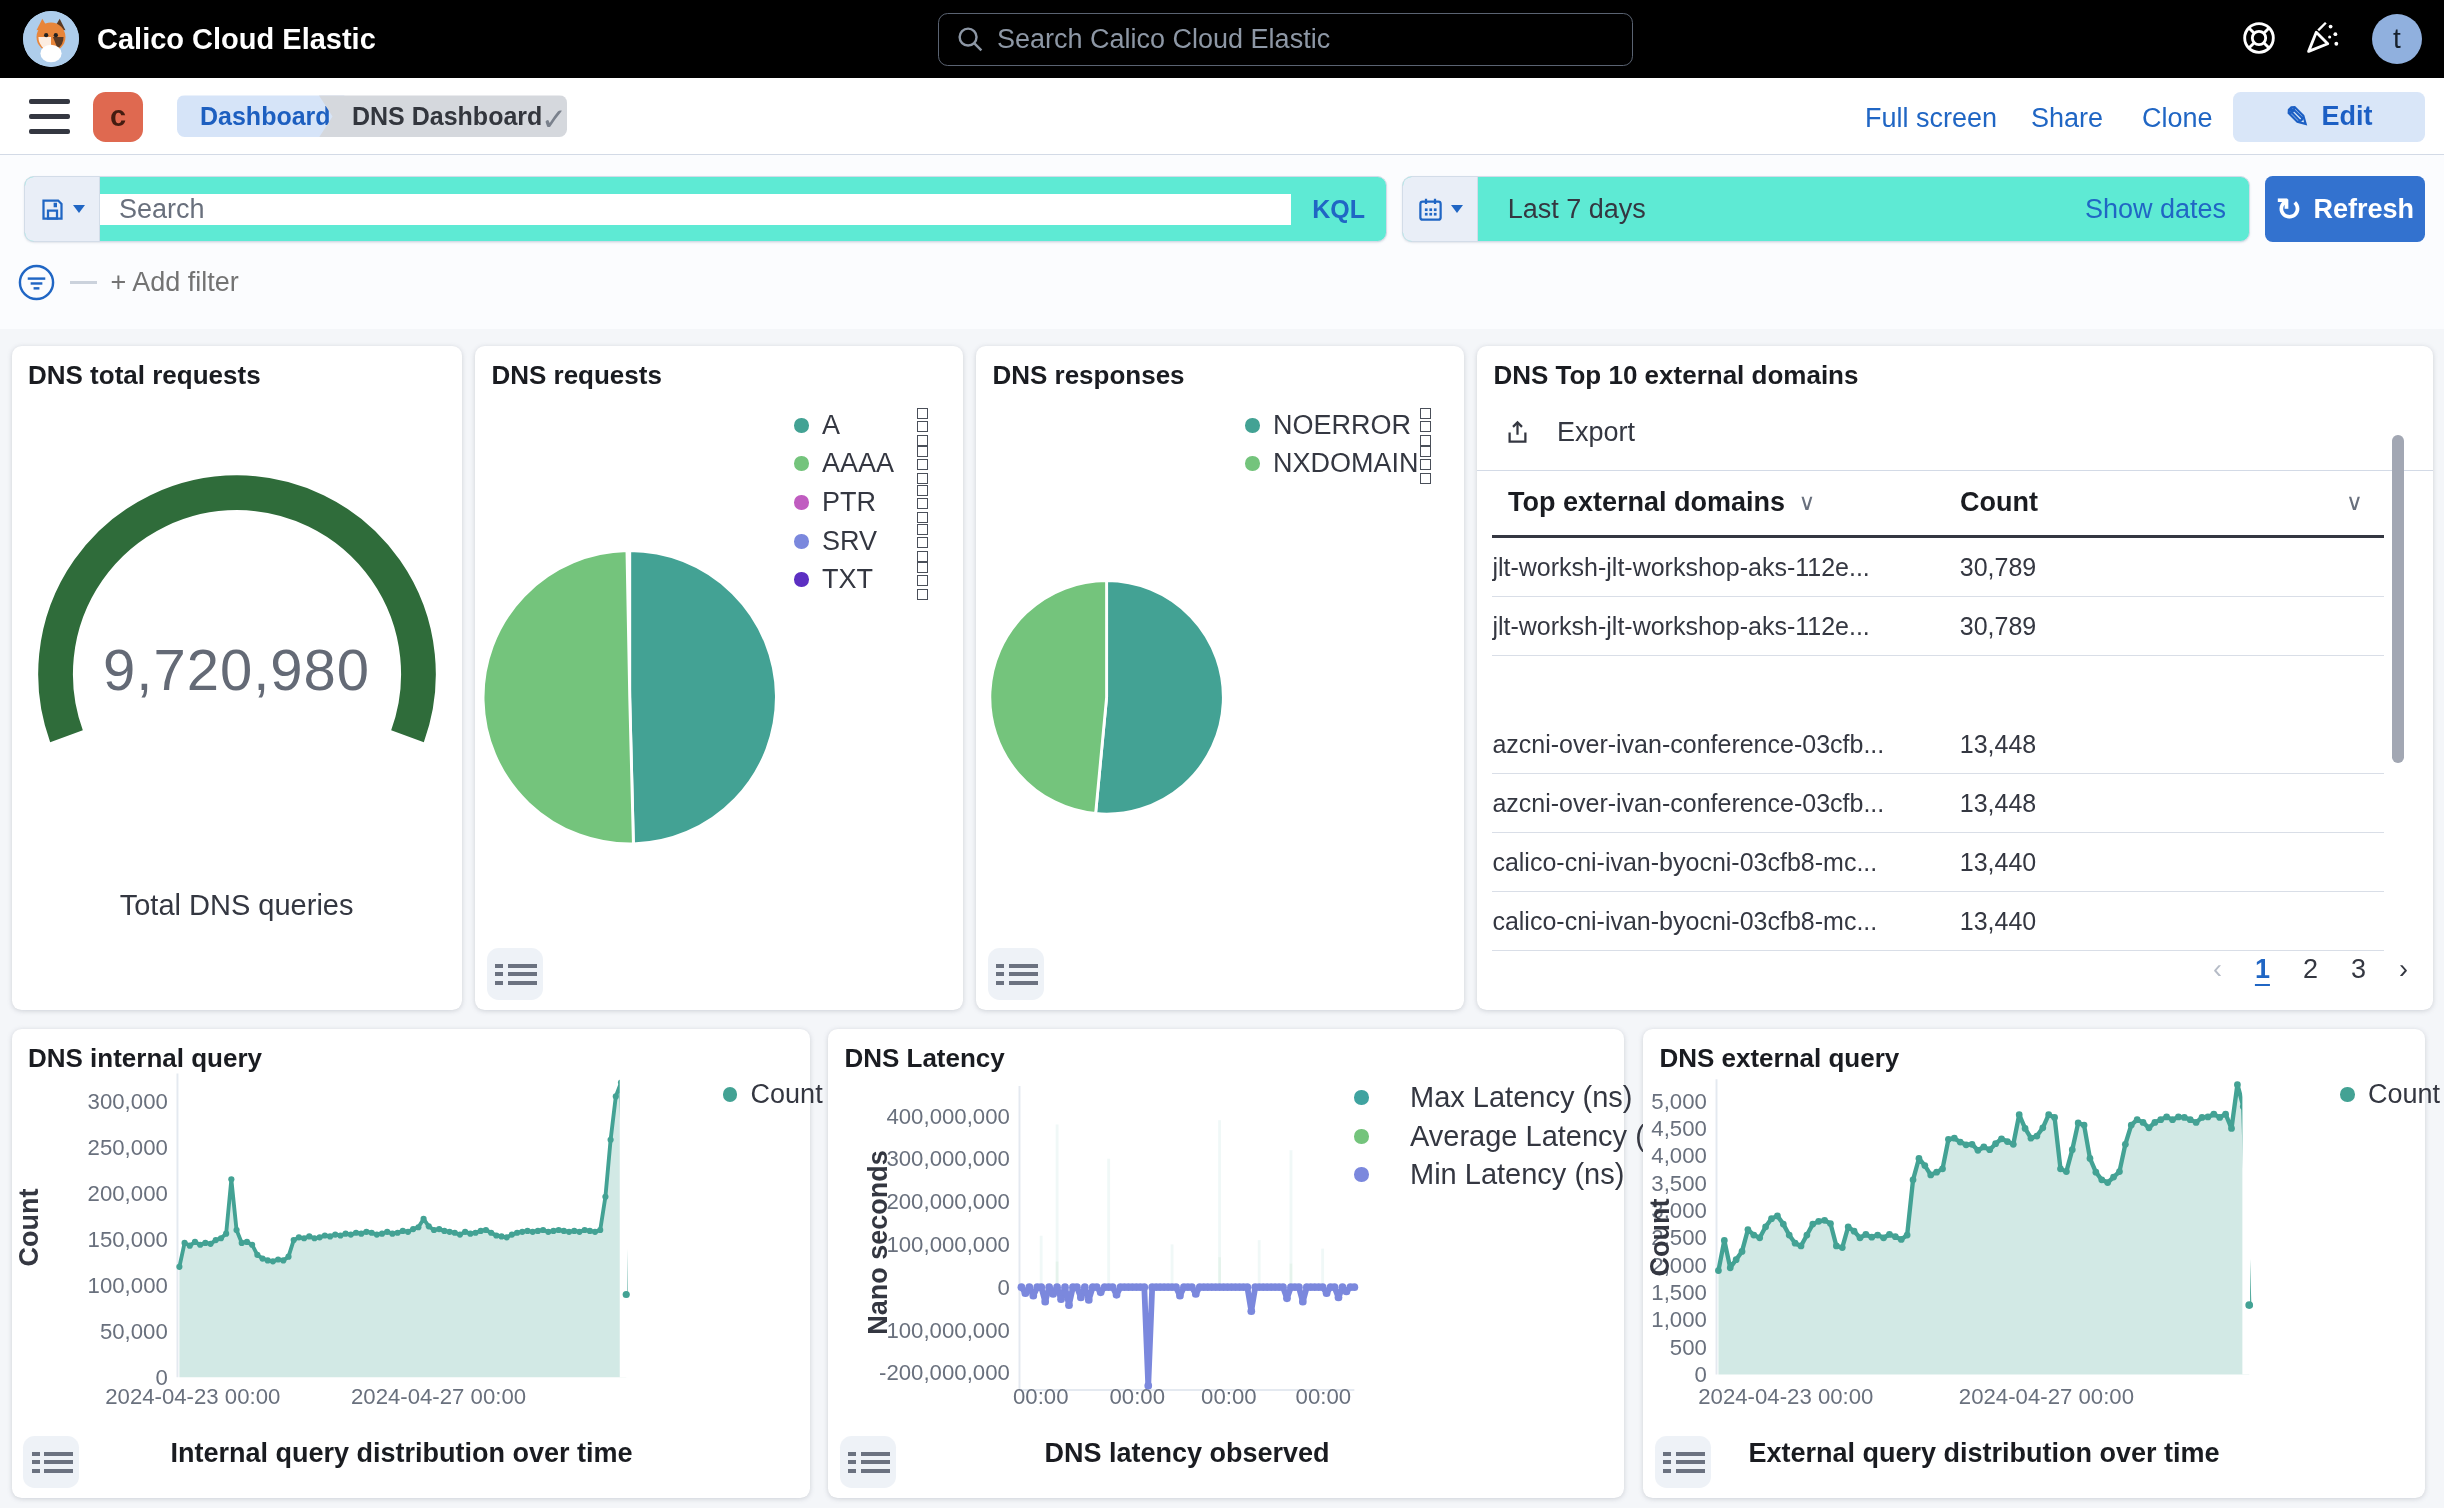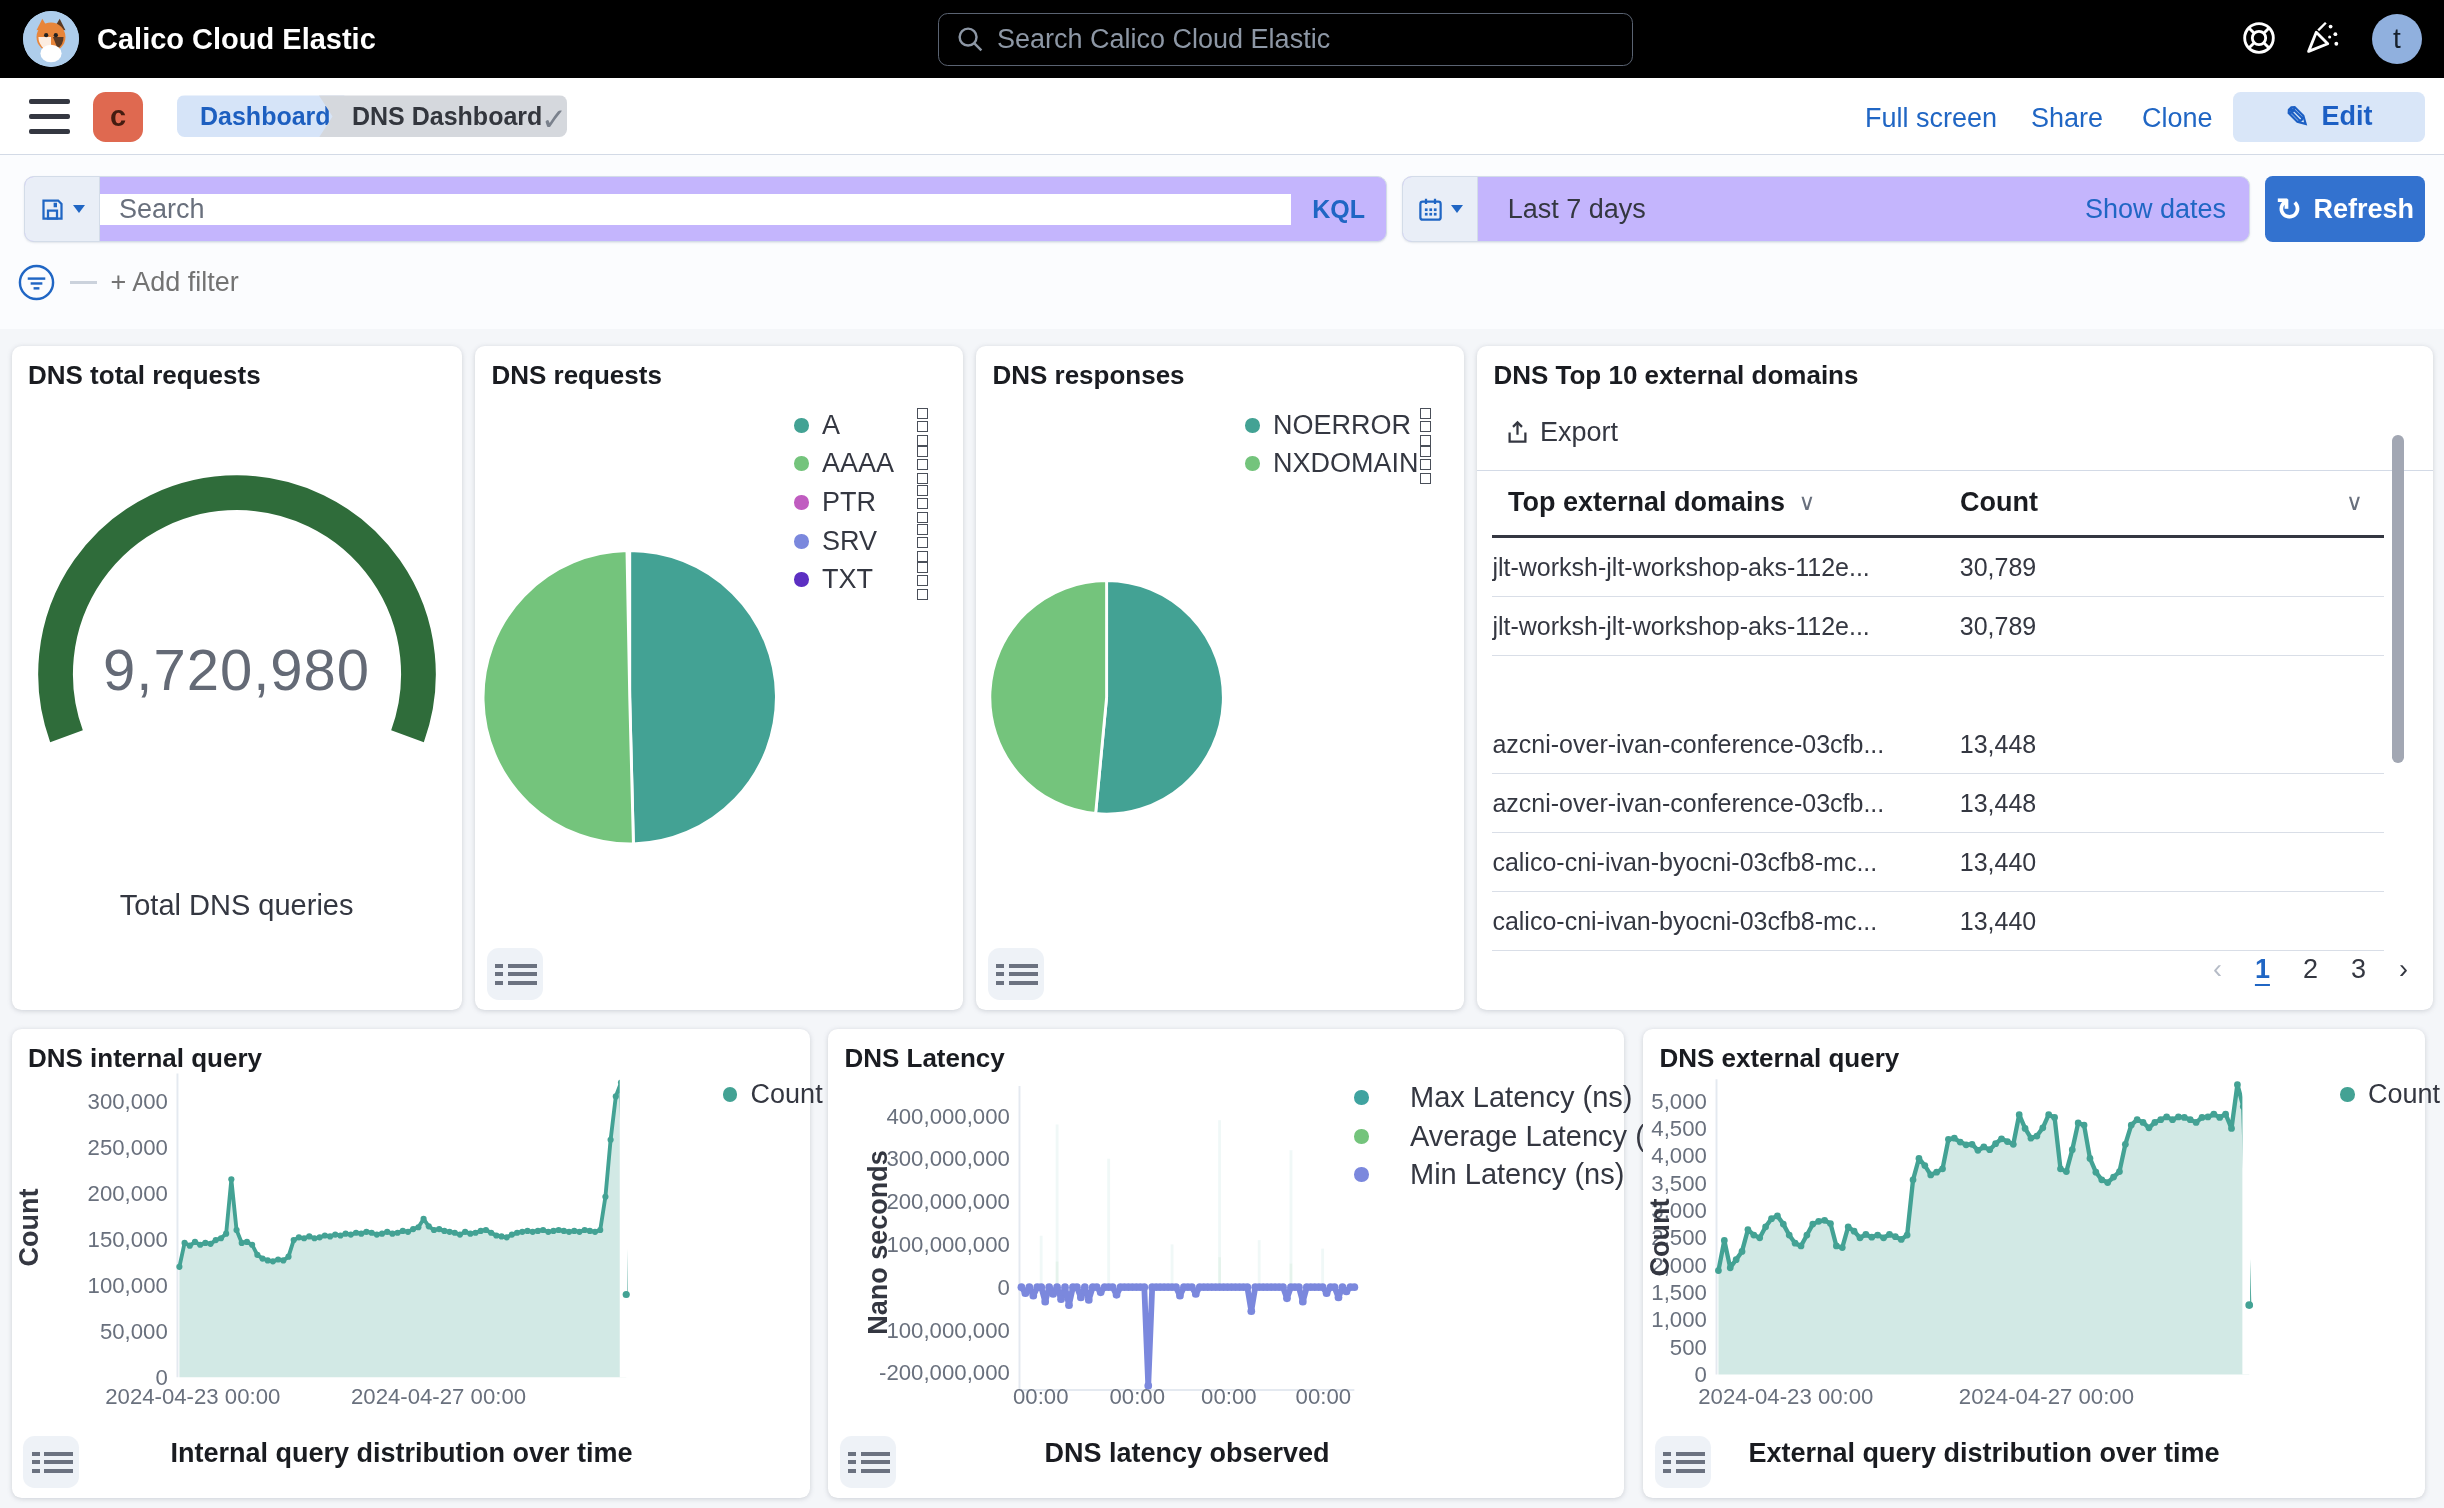--- a/index.html
+++ b/index.html
@@ -36,21 +36,21 @@
     clip-path:polygon(0 0, 100% 0, 100% 100%, 0 100%, 13.5px 50%); border-radius:0 7.7px 7.7px 0; }
   #crumb-check { position:absolute; left:541px; top:23px; color:#7a818c; font-size:31px; }
   .nav-link { position:absolute; top:25px; color:#2066c4; font-size:27px; font-weight:500; cursor:pointer; }
   #edit-btn { position:absolute; left:2233px; top:13.5px; width:192px; height:50px; border-radius:7.7px;
     background:#d9e6f8; color:#1c5fc4; font-size:27px; font-weight:600; display:flex;
     align-items:center; justify-content:center; gap:11.6px; cursor:pointer; }
 
   
   #filtersec { position:absolute; left:0; top:155px; width:2445px; height:174px; background:#fbfcfe; }
   .ctl { position:absolute; top:21px; height:66px; border:1px solid #d3dce8; border-radius:9.7px;
-    background:#c4b5fd; display:flex; align-items:center; overflow:hidden; box-shadow:0 1px 1.9px rgba(152,162,179,.25); }
+    background:#5eead4; display:flex; align-items:center; overflow:hidden; box-shadow:0 1px 1.9px rgba(152,162,179,.25); }
   #search-ctl { left:24px; width:1363px; }
   #date-ctl { left:1402px; width:848px; }
   .ctl-left { height:100%; background:#e9eef7; display:flex; align-items:center; padding:0 13.5px; gap:7.7px;
     border-right:1px solid #d3dce8; cursor:pointer; }
   .chev { width:0; height:0; border-left:6.8px solid transparent; border-right:6.8px solid transparent;
     border-top:8.7px solid #2066c4; }
   #kql-search { flex:1; border:none; outline:none; font-size:27px; color:#343741; padding:0 19.3px; font-family:inherit; }
   #kql-search::placeholder { color:#69707d; }
   #kql-badge { color:#2066c4; font-size:25px; font-weight:700; padding:0 21px; cursor:pointer; }
   #time-text { font-size:27px; color:#343741; padding-left:30px; flex:1; }
@@ -86,21 +86,21 @@
 
   
   .list-btn { position:absolute; left:11.6px; bottom:9.7px; width:56px; height:52px; border-radius:11.6px;
     background:#eef2f7; display:flex; flex-direction:column; justify-content:center; gap:4.8px;
     padding-left:8.7px; cursor:pointer; }
   .list-btn .r { display:flex; gap:4.8px; align-items:center; }
   .list-btn .d { width:7.7px; height:3.9px; background:#6b7280; }
   .list-btn .l { width:29px; height:3.9px; background:#6b7280; }
 
   
-  #export-row { position:absolute; left:27px; top:71px; display:flex; align-items:center; gap:9px;
+  #export-row { position:absolute; left:27px; top:71px; display:flex; align-items:center; gap:26px;
     font-size:27px; color:#343741; cursor:pointer; }
   #tbl-sep { position:absolute; left:0; top:124px; width:100%; height:1px; background:#d3dae6; }
   .th { position:absolute; top:124px; height:64px; display:flex; align-items:center; gap:13.5px;
     font-size:27px; font-weight:700; color:#1a1c21; cursor:pointer; }
   .th .sort { font-size:23px; color:#69707d; font-weight:400; }
   #th-line { position:absolute; left:15.4px; top:189px; width:892px; height:2.9px; background:#343741; }
   .trow { position:absolute; left:15.4px; width:892px; height:59px; display:flex; align-items:center;
     border-bottom:1px solid #d9dee7; font-size:25px; color:#343741; }
   .trow .c1 { width:450px; white-space:nowrap; overflow:hidden; }
   .trow .c2 { padding-left:17.4px; }

